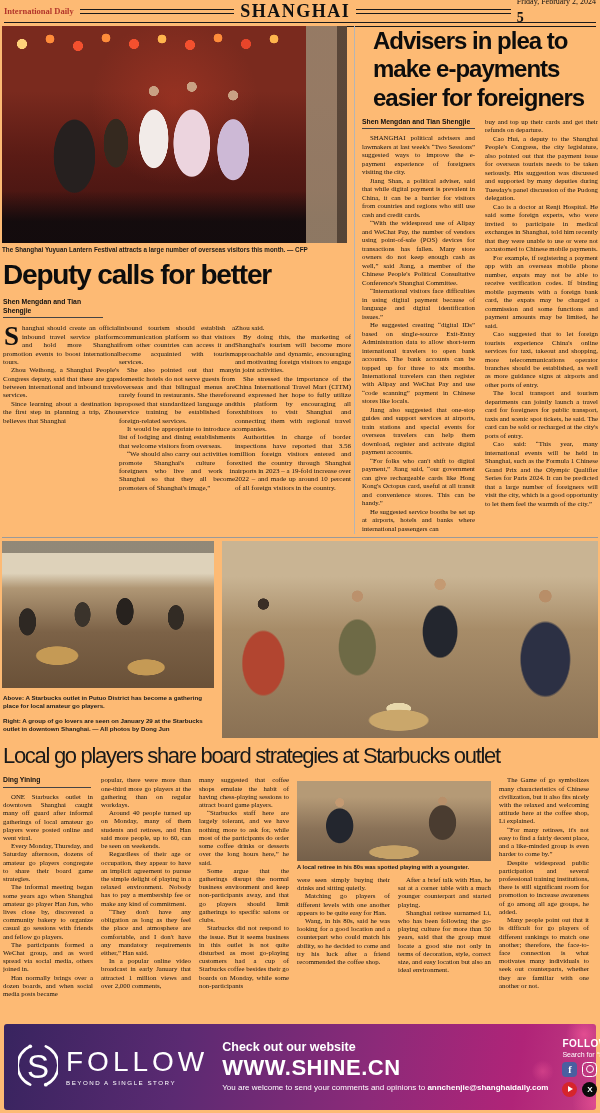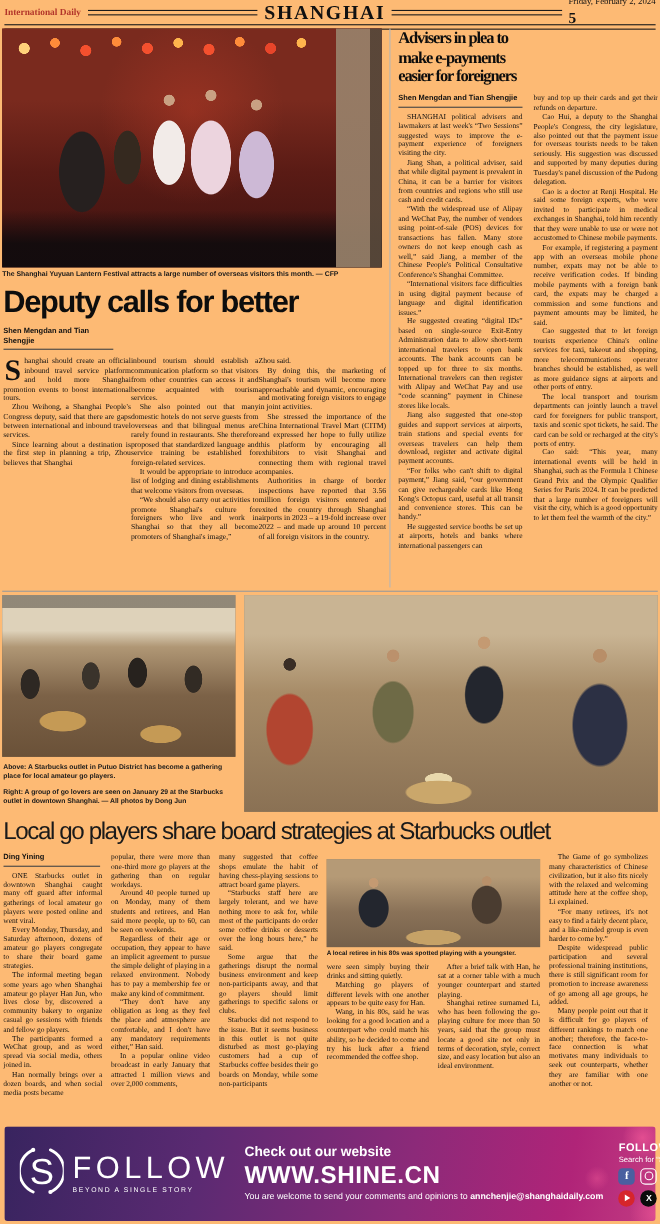--- a/index.html
+++ b/index.html
@@ -99,22 +99,22 @@
   .art-tourists .headline{font-family:"Liberation Sans",sans-serif;font-weight:bold;font-size:28px;
           letter-spacing:-1.2px;line-height:1.12;margin:0 0 8px;color:#0d0d0d;}
   .art-tourists .byline{width:100px;margin-bottom:6px;}
   .art-tourists .cols{gap:0;}
   .art-tourists .ptext{flex:1;font-size:7px;line-height:1.2;}
 
   .vrule{position:absolute;left:354px;top:26px;width:1px;height:508px;background:#b5b5b5;}
   .hrule{position:absolute;left:2px;top:537px;width:596px;height:1px;background:#9a9a9a;}
 
   .art-epay{position:absolute;left:362px;top:27px;width:236px;height:507px;overflow:hidden;}
-  .art-epay .headline{font-family:Liberation Serif, serif;font-weight:bold;font-size:15px;
-          letter-spacing:-1px;line-height:1.18;margin:0 0 6px;color:#0d0d0d;}
+  .art-epay .headline{font-family:Liberation Sans, sans-serif;font-weight:bold;font-size:24px;
+          letter-spacing:-1px;line-height:1.18;margin:0 11px 6px;color:#0d0d0d;}
   .art-epay .cols{gap:10px;}
   .art-epay .col{flex:1;}
   .art-epay .ptext{font-size:6.8px;line-height:1.25;}
 
   .art-go{position:absolute;left:3px;top:743px;width:594px;height:276px;overflow:hidden;}
   .art-go .headline{font-family:"Liberation Sans",sans-serif;font-weight:400;font-size:22px;
           letter-spacing:-1.3px;line-height:1.2;margin:0 0 7px;color:#1a1a1a;}
   .art-go .cols{gap:8px;margin-top:2px;}
   .art-go .ncol{width:90px;flex:0 0 90px;}
   .art-go .ptext{font-size:6.8px;line-height:1.21;}

